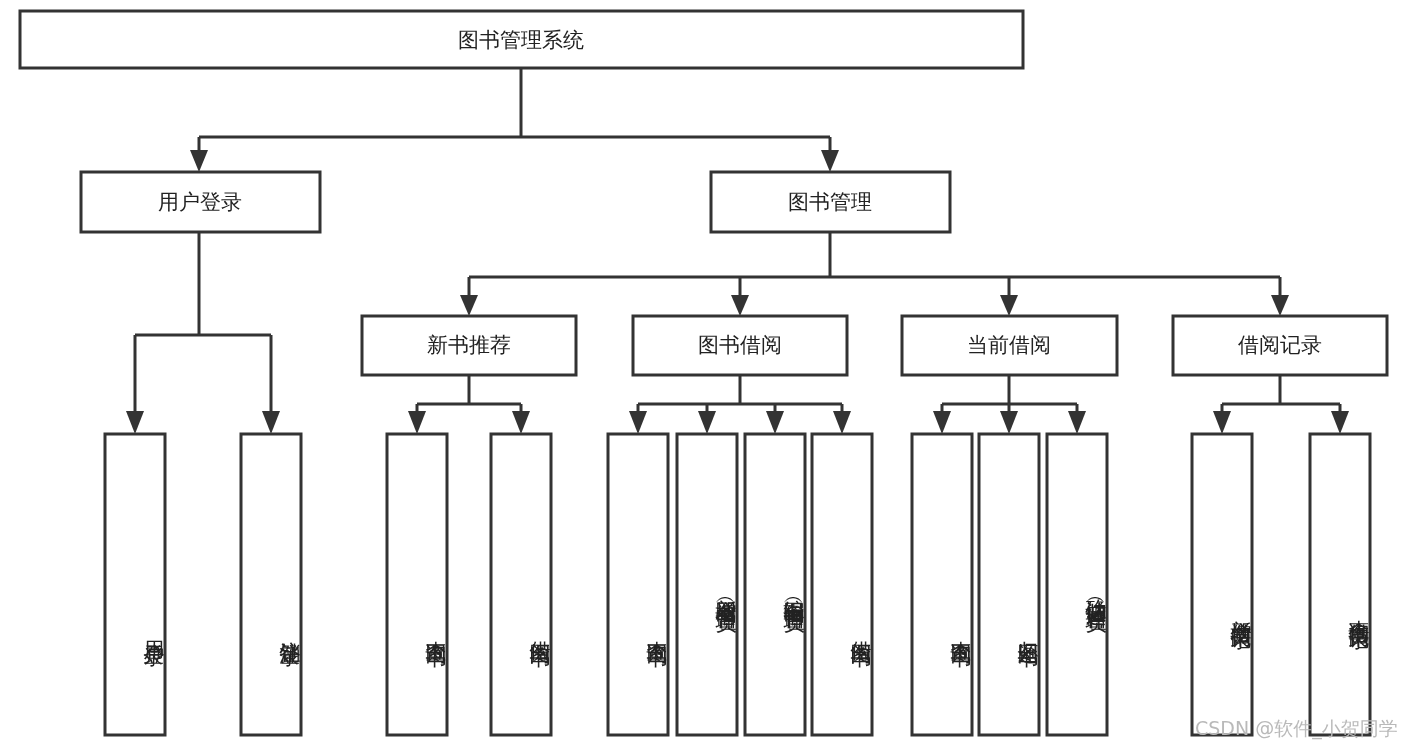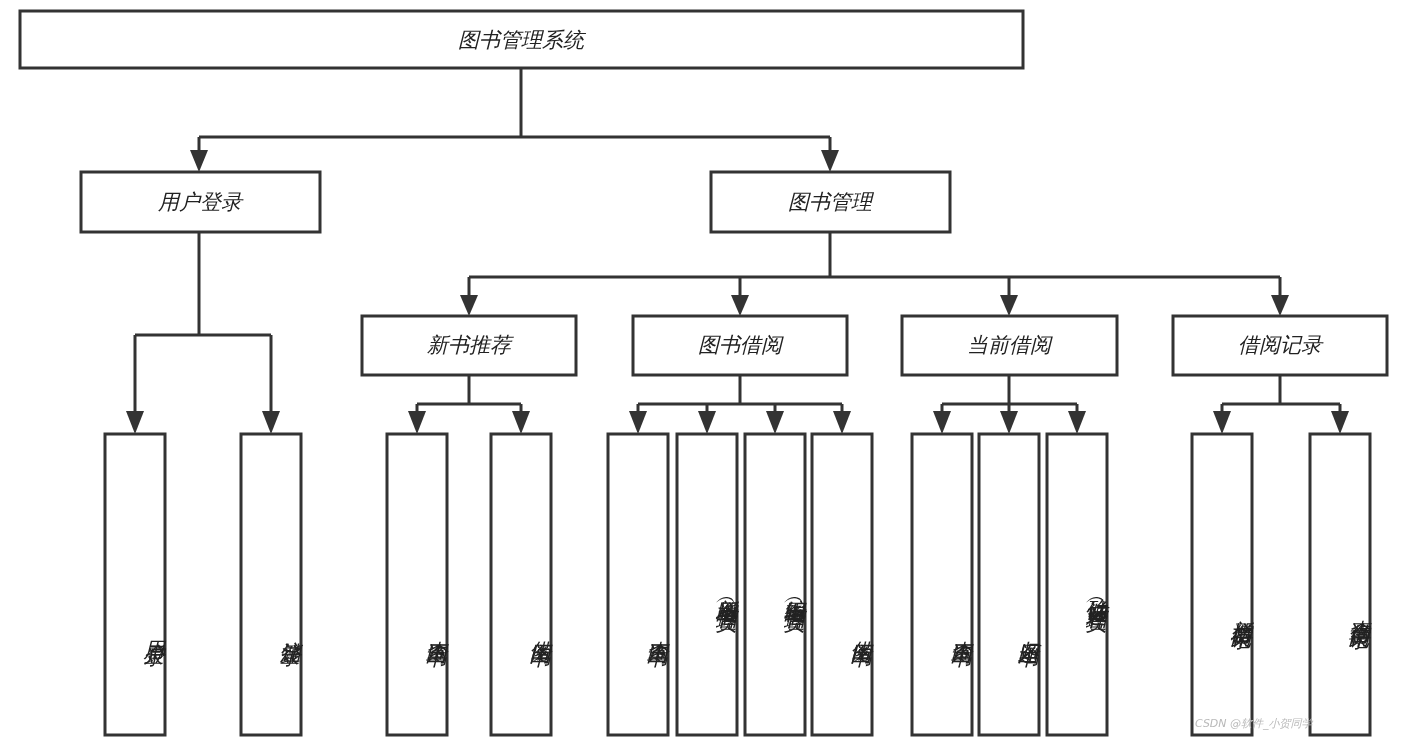--- a/index.html
+++ b/index.html
@@ -7,21 +7,20 @@
     padding: 0;
     background: #ffffff;
   }
   #root-canvas {
     position: relative;
     width: 1405px;
     height: 747px;
     background: #ffffff;
     font-family: "DejaVu Sans", "Liberation Sans", sans-serif;
     overflow: hidden;
-    font-style: italic;
   }
   svg#tree {
     position: absolute;
     left: 0;
     top: 0;
     width: 1405px;
     height: 747px;
   }
   .node-box {
     fill: #ffffff;
@@ -56,21 +55,21 @@
     letter-spacing: 2px;
     display: flex;
     align-items: flex-start;
     justify-content: center;
     white-space: nowrap;
     pointer-events: none;
   }
   .watermark {
     position: absolute;
     font-family: "DejaVu Sans", "Liberation Sans", sans-serif;
-    font-size: 11px;
+    font-size: 19px;
     color: #b9b9b9;
     white-space: nowrap;
     text-align: right;
   }
 </style>
 </head>
 <body>
 
 <div id="root-canvas">
 

